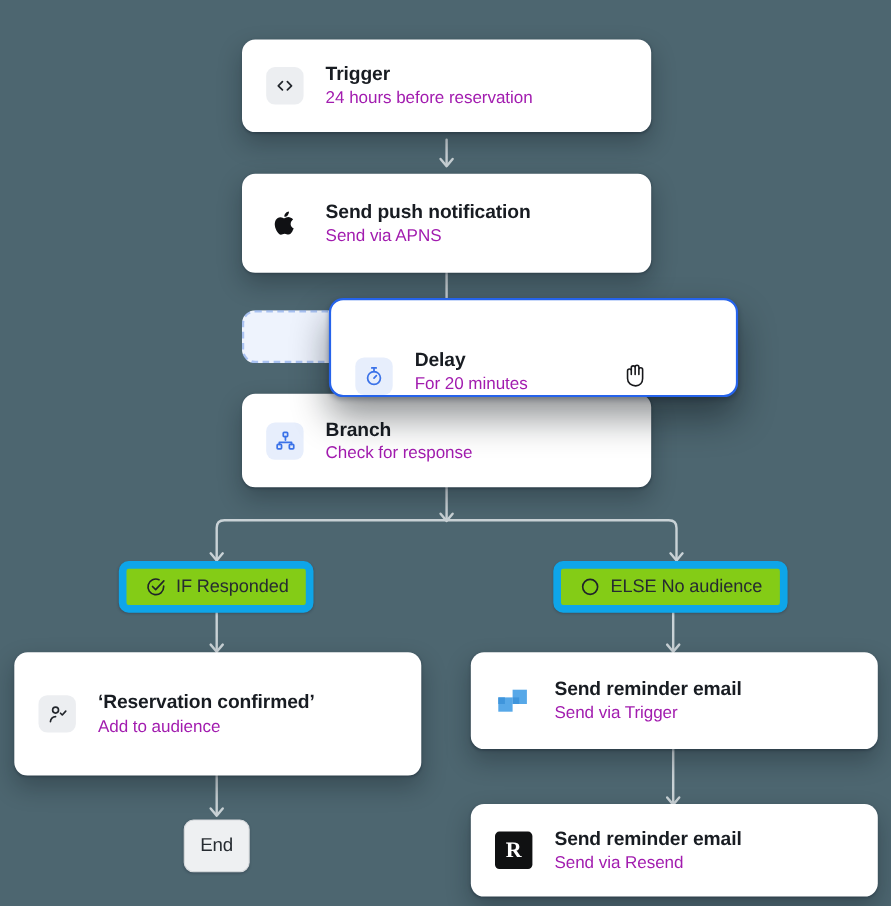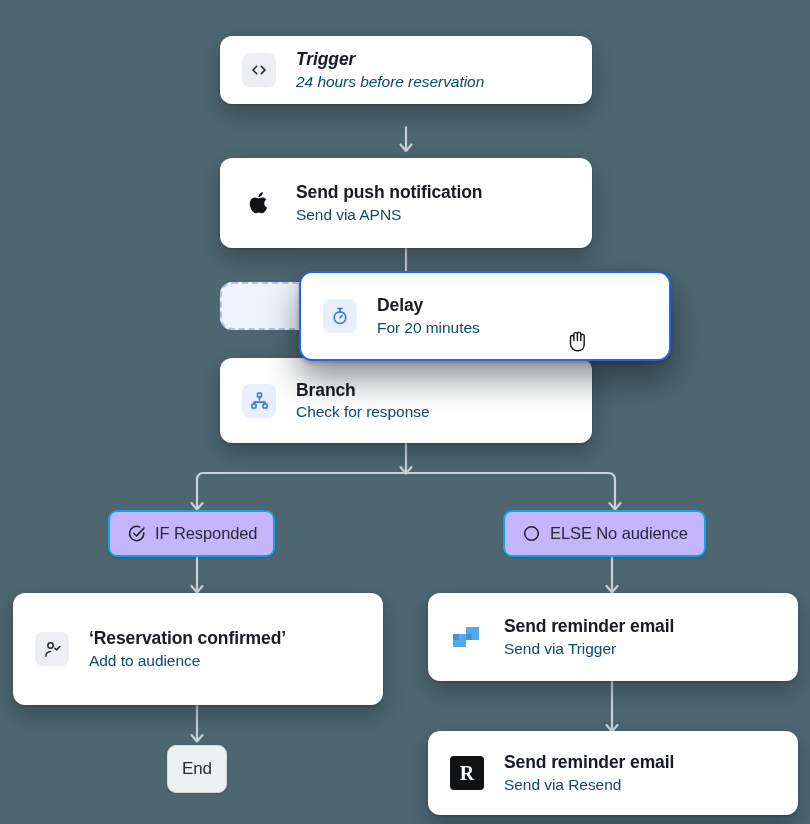--- a/index.html
+++ b/index.html
@@ -32,21 +32,21 @@
   }
   .tile.grey{background:#eceef1;}
   .tile.blue{background:#e7eefc;}
   .tile.plain{background:transparent;}
   .card .txt{margin-left:20px;line-height:1.18;}
   .card .t1{
     font-size:17.5px;color:#181c22;font-weight:600;
     letter-spacing:-.1px;
   }
   .card .t2{
-    font-size:15.5px;color:#0c4a6e;font-weight:400;
+    font-size:15.5px;color:#a21caf;font-weight:400;
     margin-top:3px;letter-spacing:-.05px;
   }
 
   
   .card.dragging{
     border:2px solid #2563eb;
     border-radius:13px;
     box-shadow:0 2px 4px rgba(16,24,40,.25),0 18px 34px rgba(6,12,18,.46);
     z-index:40;
   }
@@ -57,22 +57,22 @@
     background:#eef3fd;
     border:2px dashed #a9c2f2;
     border-radius:12px;
     box-sizing:border-box;
     z-index:5;
   }
 
   
   .pill{
     position:absolute;
-    background:#c4b5fd;
-    border:2px solid #0ea5e9;
+    background:#84cc16;
+    border:7px solid #0ea5e9;
     border-radius:9px;
     box-sizing:border-box;
     display:flex;align-items:center;
     padding:0 16px;
     box-shadow:0 1px 2px rgba(16,24,40,.22);
     z-index:10;
     text-align:center;
   }
   .pill .pico{flex:0 0 20px;height:20px;margin-right:9px;display:flex;align-items:center;justify-content:center;}
   .pill .plabel{font-size:16.5px;color:#262b31;letter-spacing:-.1px;white-space:nowrap;}
@@ -133,21 +133,21 @@
       <path d="M197,680 L197,741"></path>
       <path d="M191.5,735 L197,741.5 L202.5,735"></path>
 
       <path d="M612,681 L612,731"></path>
       <path d="M606.5,725 L612,731.5 L617.5,725"></path>
     </g>
   </svg>
 
   <div class="dropzone" style="left:220px;top:282px;width:152px;height:48px;"></div>
 
-  <div class="card" style="left:220px;top:36px;width:372px;height:68px;font-style:italic;">
+  <div class="card" style="left:220px;top:36px;width:372px;height:84px;">
     <div class="tile grey">
       <svg width="18" height="18" viewBox="0 0 24 24" fill="none" stroke="#22262c" stroke-width="2.1" stroke-linecap="round" stroke-linejoin="round">
         <polyline points="9,7 4,12 9,17"></polyline>
           <polyline points="15,7 20,12 15,17"></polyline>
       </svg>
     </div>
     <div class="txt">
       <div class="t1">Trigger</div>
       <div class="t2">24 hours before reservation</div>
     </div>
@@ -174,21 +174,21 @@
         <rect x="16.5" y="16.5" width="5" height="5" rx="1"></rect>
         <path d="M12 7.5v4M5 16.5v-2.5h14v2.5"></path>
       </svg>
     </div>
     <div class="txt">
       <div class="t1">Branch</div>
       <div class="t2">Check for response</div>
     </div>
   </div>
 
-  <div class="card dragging" style="left:299px;top:271px;width:372px;height:90px;">
+  <div class="card dragging" style="left:299px;top:271px;width:372px;height:90px;align-items:flex-end;">
     <div class="tile blue">
       <svg width="20" height="20" viewBox="0 0 24 24" fill="none" stroke="#3b72e8" stroke-width="1.9" stroke-linecap="round" stroke-linejoin="round">
         <circle cx="12" cy="14" r="7"></circle>
         <path d="M12 14l2.6-2.6"></path>
         <path d="M9.6 3h4.8"></path>
         <path d="M12 3v3.9"></path>
       </svg>
     </div>
     <div class="txt">
       <div class="t1">Delay</div>

